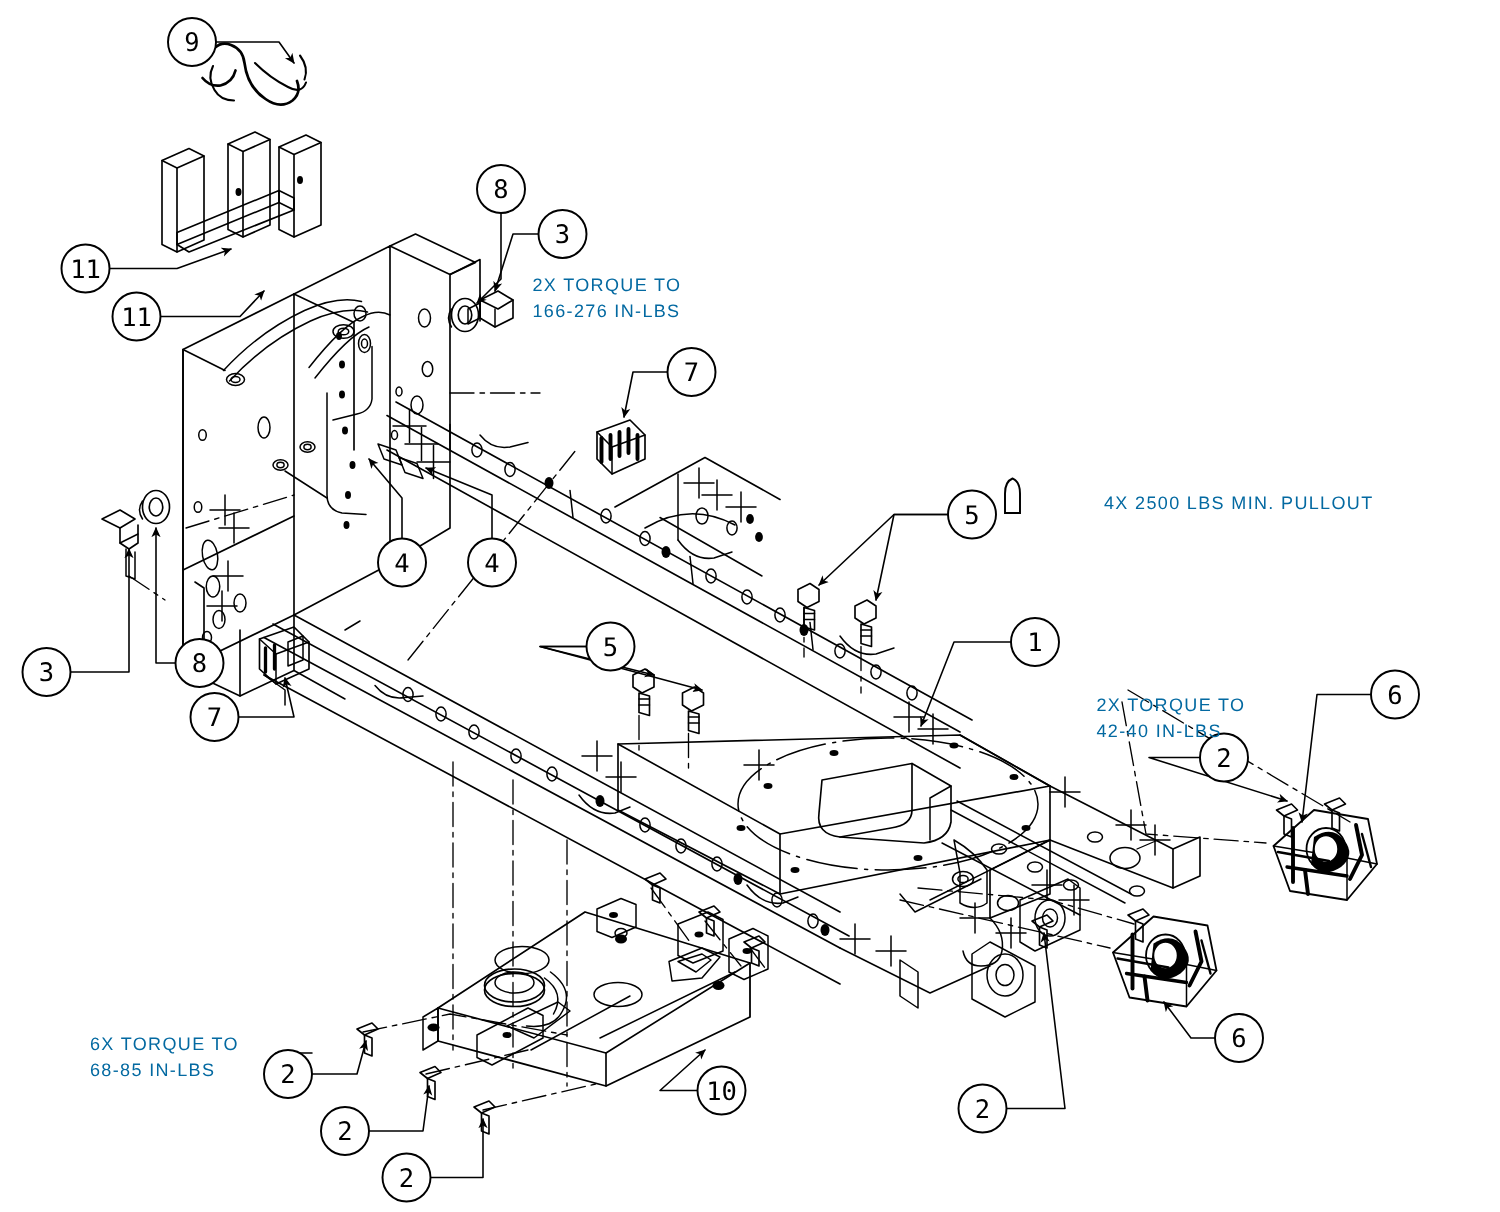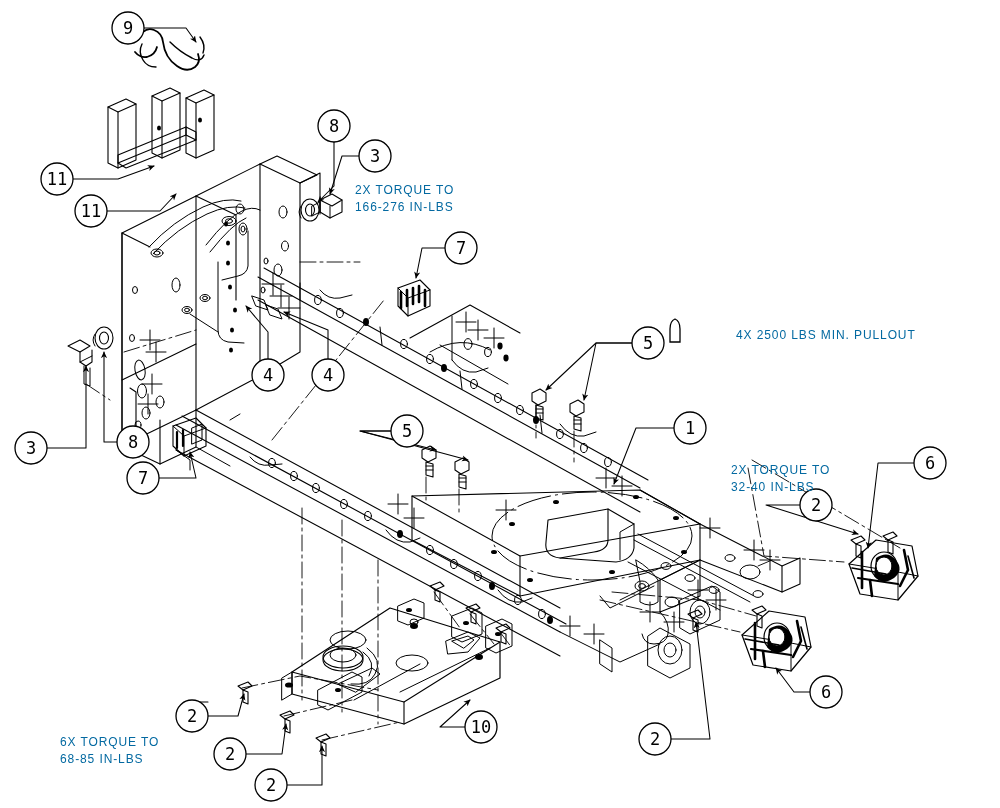--- a/index.html
+++ b/index.html
@@ -586,17 +586,17 @@
   <g>
     <path d="M670 329 q0 -8 5 -10 q5 2 5 10 l0 13 l-10 0 Z" fill="none" stroke="#000" stroke-width="1.3"></path>
   </g>
 
 </svg>
 
 <div class="note" style="left:355px;top:182px;"><span>2X TORQUE TO</span><br><span>166-276 IN-LBS</span></div>
 
 <div class="note" style="left:688px;top:327px;margin-left:48px;"><span>4X 2500 LBS MIN. PULLOUT</span><br></div>
 
-<div class="note" style="left:731px;top:462px;"><span>2X TORQUE TO</span><br><span>32-40 IN-LBS</span></div>
-
-<div class="note" style="left:60px;top:734px;"><span>6X TORQUE TO</span><br><span>68-85 IN-LBS</span></div>
+<div class="note" style="left:731px;top:462px;"><span>2X TORQUE TO</span><br><span>42-40 IN-LBS</span></div>
+
+<div class="note" style="left:60px;top:688px;"><span>6X TORQUE TO</span><br><span>68-85 IN-LBS</span></div>
 
 </div>
 
 </body></html>

